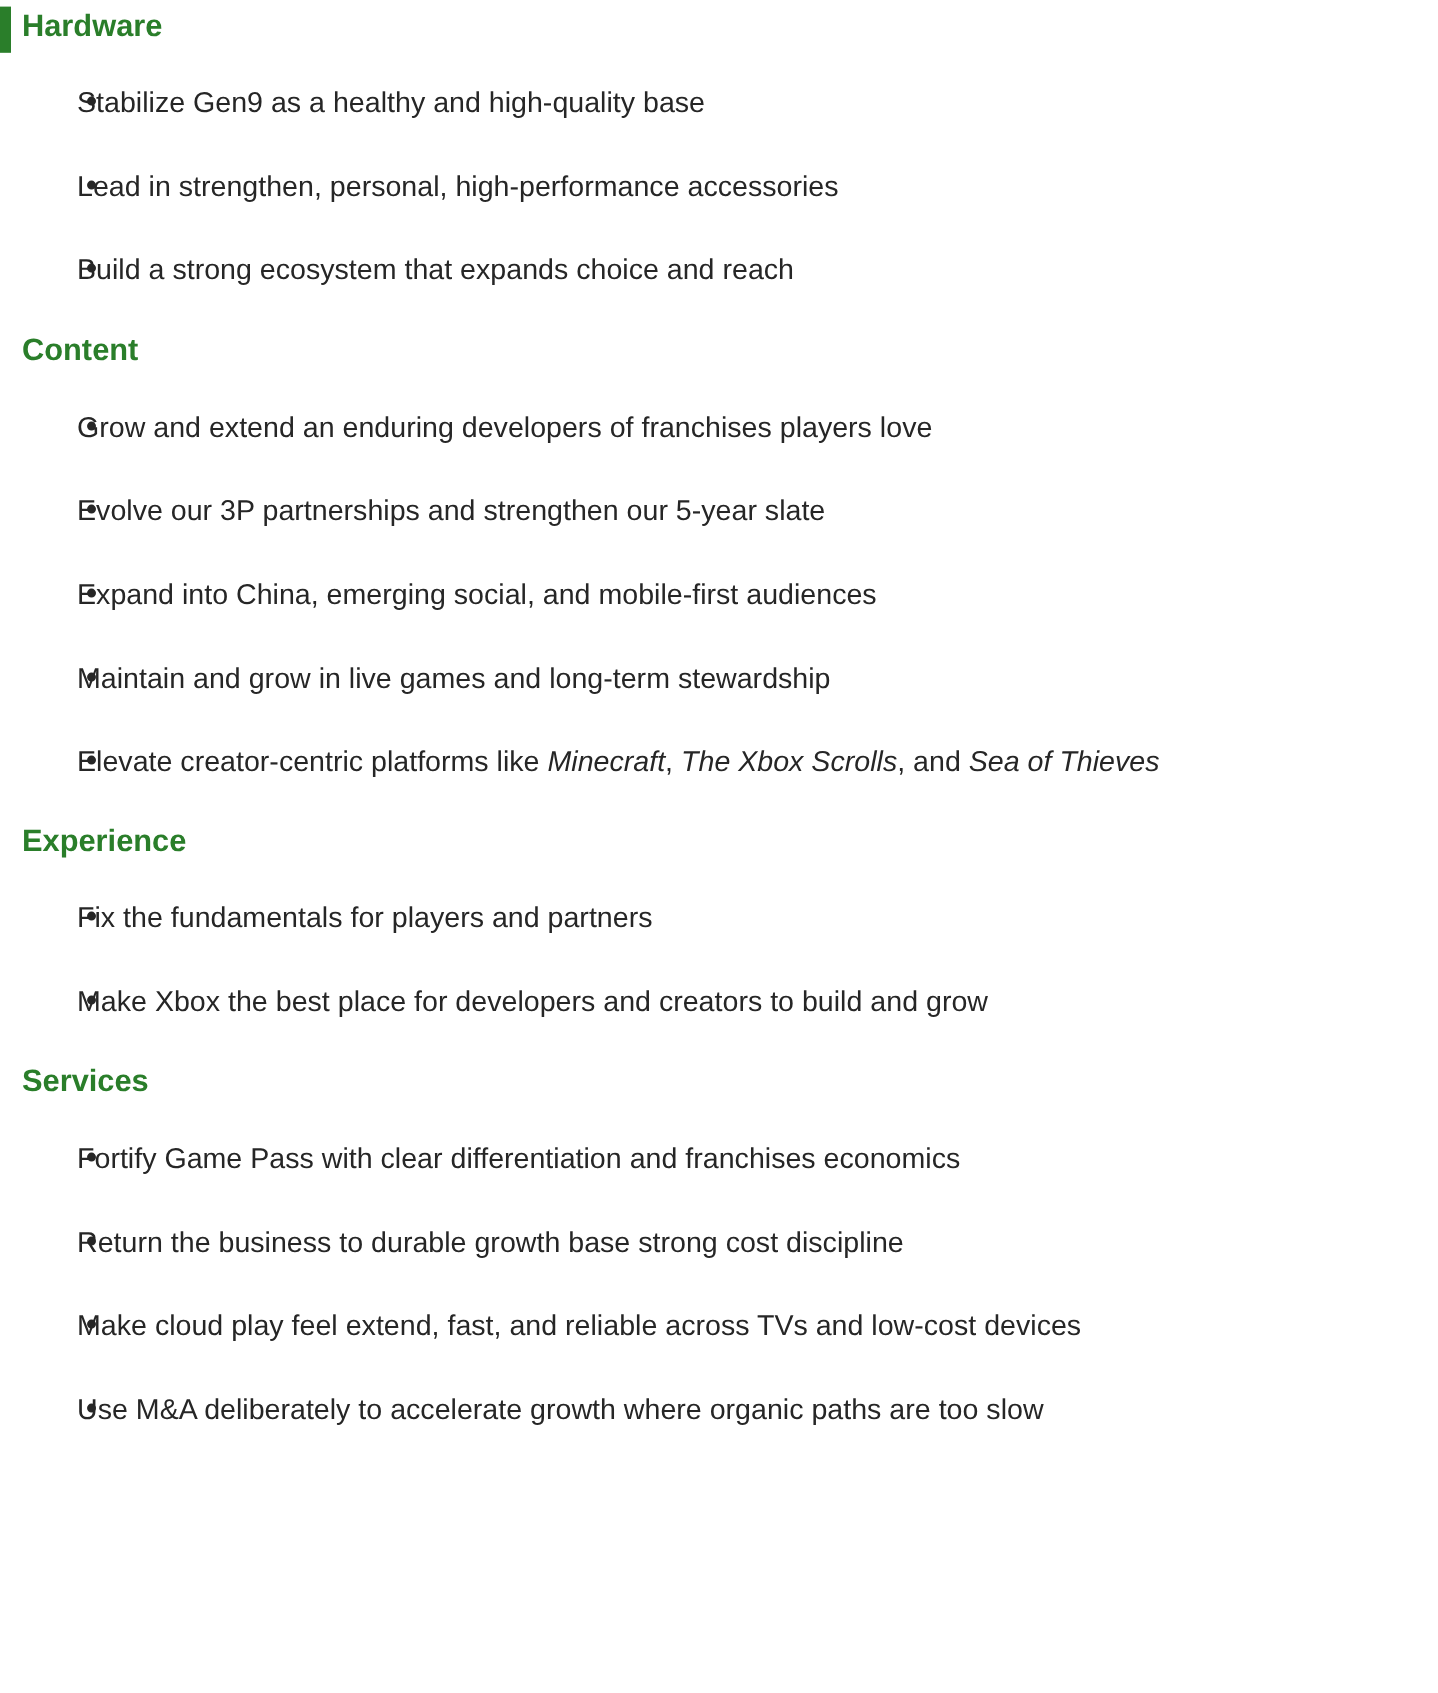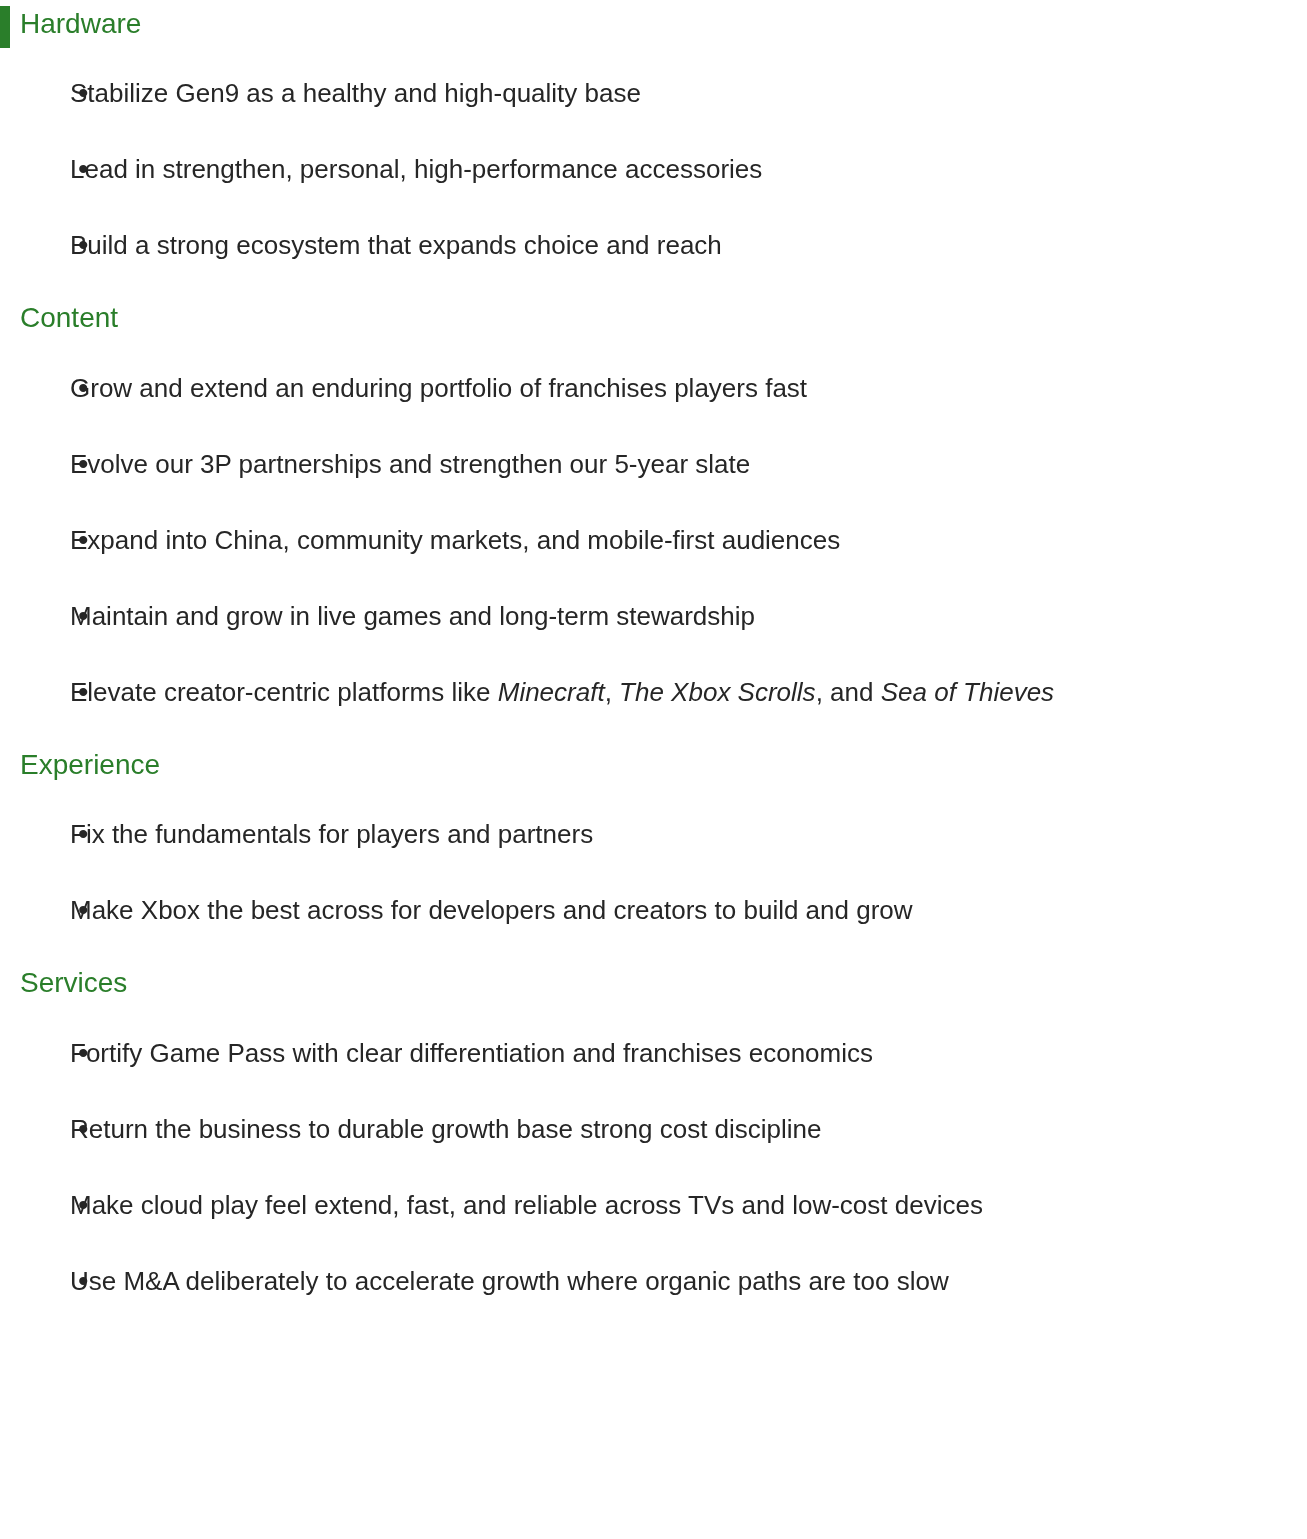--- a/index.html
+++ b/index.html
@@ -29,21 +29,21 @@
     position: absolute;
     left: 0;
     top: 0;
     width: 10px;
     height: 42px;
     background: var(--accent);
   }
   .heading {
     color: var(--accent);
     font-size: 28px;
-    font-weight: 400;
+    font-weight: 700;
     margin: 30px 0 26px 0;
     padding-left: 20px;
     line-height: 1.3;
   }
   section:first-child .heading {
     margin-top: 6px;
   }
   .section-list {
     list-style: none;
     margin: 0;
@@ -81,33 +81,33 @@
     <ul class="section-list">
           <li class="bullet"><span>Stabilize Gen9 as a healthy and high-quality base</span></li>
           <li class="bullet"><span>Lead in strengthen, personal, high-performance accessories</span></li>
           <li class="bullet"><span>Build a strong ecosystem that expands choice and reach</span></li>
         </ul>
   </section>
 
   <section>
     <h2 class="heading">Content</h2>
     <ul class="section-list">
-          <li class="bullet"><span>Grow and extend an enduring portfolio of franchises players fast</span></li>
+          <li class="bullet"><span>Grow and extend an enduring developers of franchises players love</span></li>
           <li class="bullet"><span>Evolve our 3P partnerships and strengthen our 5-year slate</span></li>
-          <li class="bullet"><span>Expand into China, community markets, and mobile-first audiences</span></li>
+          <li class="bullet"><span>Expand into China, emerging social, and mobile-first audiences</span></li>
           <li class="bullet"><span>Maintain and grow in live games and long-term stewardship</span></li>
           <li class="bullet"><span>Elevate creator-centric platforms like </span><span class="em">Minecraft</span><span>, </span><span class="em">The Xbox Scrolls</span><span>, and </span><span class="em">Sea of Thieves</span></li>
         </ul>
   </section>
 
   <section>
     <h2 class="heading">Experience</h2>
     <ul class="section-list">
           <li class="bullet"><span>Fix the fundamentals for players and partners</span></li>
-          <li class="bullet"><span>Make Xbox the best across for developers and creators to build and grow</span></li>
+          <li class="bullet"><span>Make Xbox the best place for developers and creators to build and grow</span></li>
         </ul>
   </section>
 
   <section>
     <h2 class="heading">Services</h2>
     <ul class="section-list">
           <li class="bullet"><span>Fortify Game Pass with clear differentiation and franchises economics</span></li>
           <li class="bullet"><span>Return the business to durable growth base strong cost discipline</span></li>
           <li class="bullet"><span>Make cloud play feel extend, fast, and reliable across TVs and low-cost devices</span></li>
           <li class="bullet"><span>Use M&amp;A deliberately to accelerate growth where organic paths are too slow</span></li>

